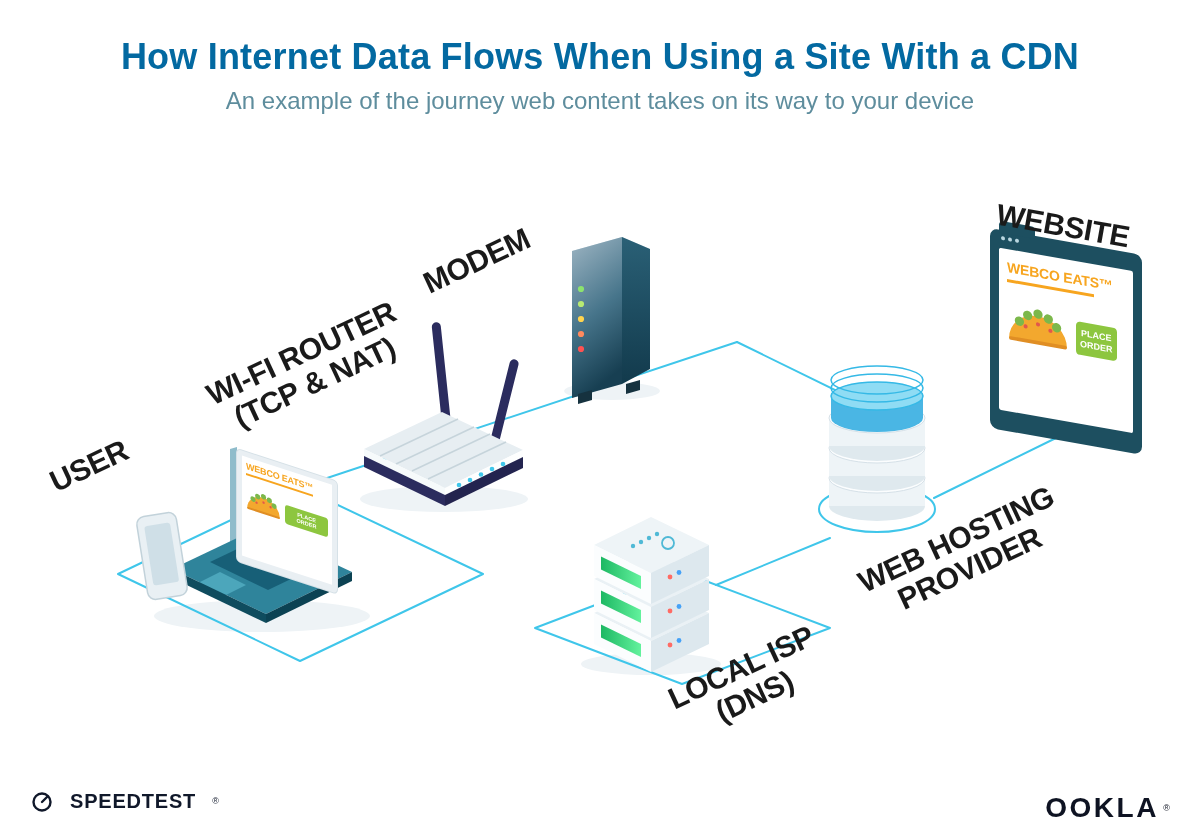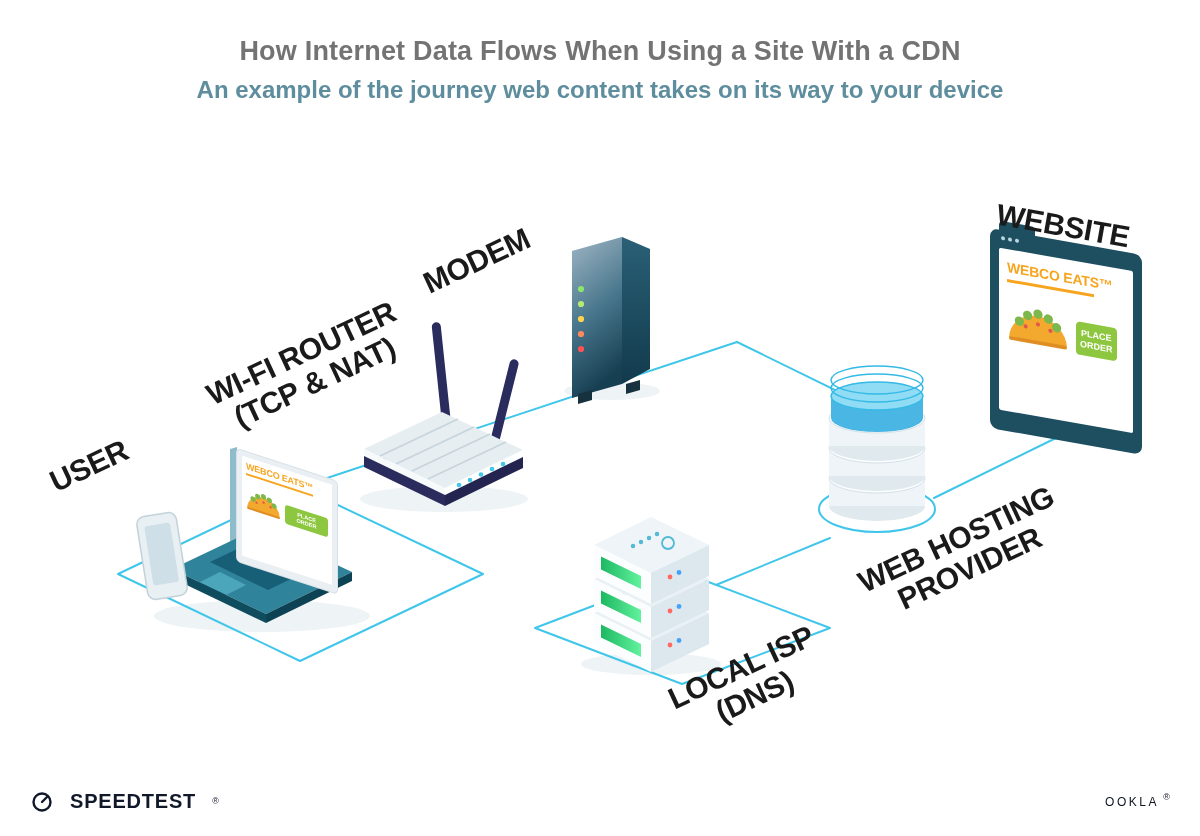--- a/index.html
+++ b/index.html
@@ -3,22 +3,22 @@
 <meta charset="utf-8">
 <style>
   * { margin:0; padding:0; box-sizing:border-box; }
   html,body { width:1200px; height:836px; }
   body { background:#ffffff; font-family:"Liberation Sans", sans-serif; position:relative; overflow:hidden; }
   .page { position:absolute; inset:0; }
 
   .scene { position:absolute; left:0; top:0; }
 
   .header { position:absolute; top:36px; left:0; width:100%; text-align:center; z-index:5; }
-  .title { font-size:27px; font-weight:700; color:#737373; letter-spacing:0.2px; }
-  .subtitle { margin-top:9px; font-size:24px; font-weight:700; color:#5e8d9d; }
+  .title { font-size:36px; font-weight:700; color:#0369a1; letter-spacing:0.2px; }
+  .subtitle { margin-top:9px; font-size:24px; font-weight:400; color:#5e8d9d; }
 
   .lbl { position:absolute; font-weight:700; color:#1a1a1a; font-size:30px; letter-spacing:-0.3px;
          line-height:1.07; white-space:nowrap; z-index:6; }
   .lbl span { display:block; }
   .lbl.two { text-align:center; }
   #lbl-user     { left:48px;  top:450px; transform:rotate(-25deg); }
   #lbl-router   { left:192px; top:336px; width:232px; transform:rotate(-25deg); }
   #lbl-modem    { left:420px; top:245px; transform:rotate(-25deg); }
   #lbl-isp      { left:662px; top:650px; width:172px; transform:rotate(-25deg); }
   #lbl-hosting  { left:848px; top:522px; width:230px; transform:rotate(-25deg); }
@@ -48,21 +48,21 @@
   .b-rule  { height:3px; background:#f7a51f; width:74%; margin-top:4px; }
   .b-row   { display:flex; align-items:flex-end; gap:7px; margin-top:14px; }
   .b-btn   { background:#8dc63f; color:#fff; font-weight:700; font-size:9px; line-height:1.15;
              padding:6px 4px; border-radius:4px; text-align:center; }
 
   .footer-left { position:absolute; left:30px; top:789px; display:flex; align-items:center; gap:16px;
                  color:#10182a; z-index:6; }
   .st-text   { font-size:20px; font-weight:700; letter-spacing:0.8px; }
   .mark      { font-size:9px; vertical-align:super; font-weight:400; }
   .footer-right { position:absolute; right:30px; top:792px; color:#0e1322; z-index:6; }
-  .ookla-text { font-size:12px; font-weight:400; letter-spacing:2.5px; }
+  .ookla-text { font-size:28px; font-weight:700; letter-spacing:2.5px; }
 </style>
 </head>
 <body>
 
 <div class="page">
 
   <div class="header">
     <div class="title">How Internet Data Flows When Using a Site With a CDN</div>
     <div class="subtitle">An example of the journey web content takes on its way to your device</div>
   </div>

